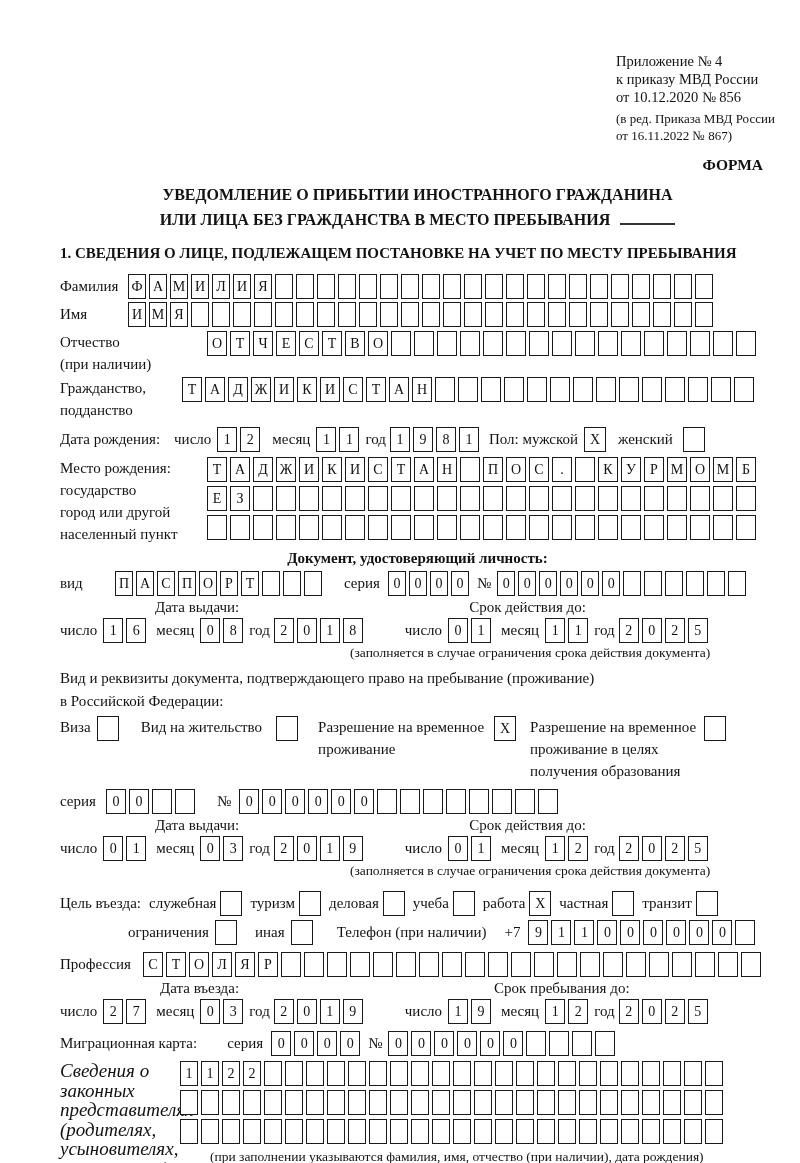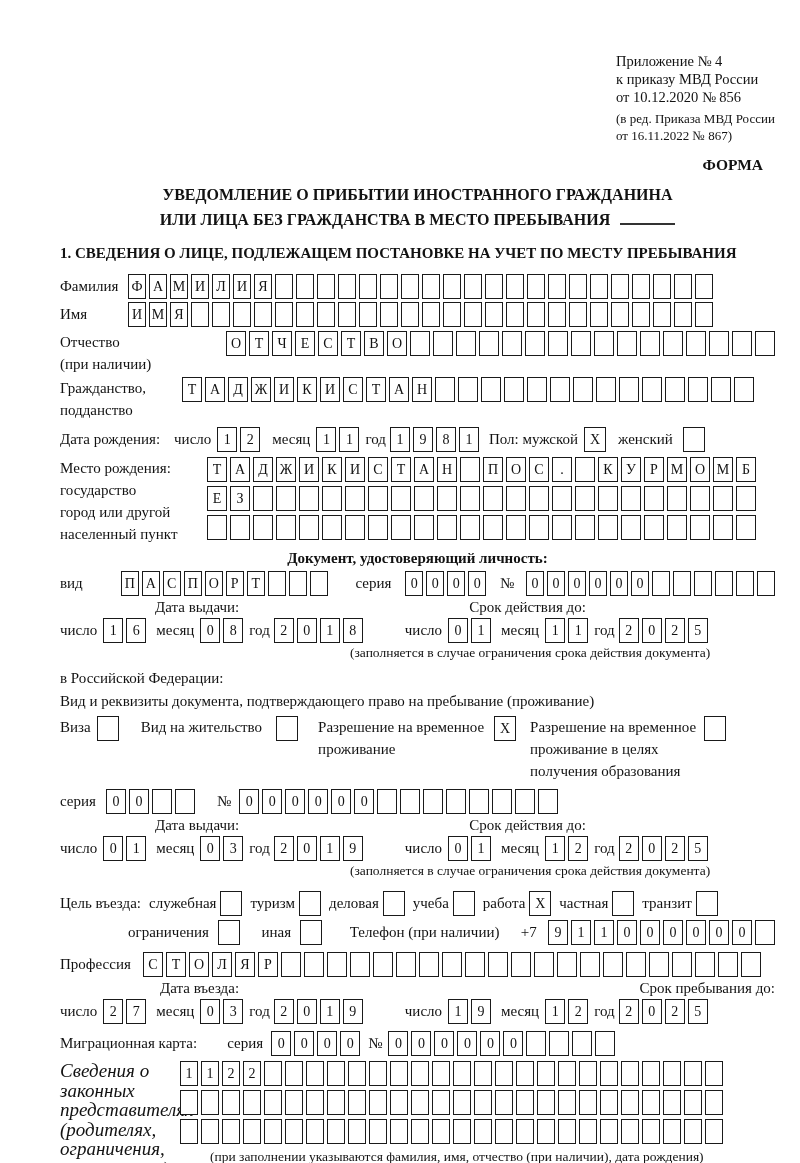--- a/index.html
+++ b/index.html
@@ -15,21 +15,21 @@
   .frow{display:flex;align-items:flex-start;}
   .vcenter{align-items:center;}
   .lab{font-size:15px;flex:none;}
   .boxes{display:flex;gap:3px;flex:none;}
   .cbox{box-sizing:border-box;width:20px;height:25px;border:1.7px solid #1a1a1a;background:#fff;
         display:flex;align-items:center;justify-content:center;font-size:14px;flex:none;}
   .compact .cbox{width:18px;}
   .single .cbox{width:22px;}
   .lh25{line-height:25px;}
   .w68{width:68px;} .w83{width:83px;} .w122{width:122px;} .w147{width:147px;} .w120{width:120px;} .w55{width:55px;}
-  .mt2{margin-top:2px;} .mt3{margin-top:3px;} .mt4{margin-top:4px;justify-content:space-between;} .mt5{margin-top:5px;}
+  .mt2{margin-top:2px;} .mt3{margin-top:3px;} .mt4{margin-top:4px;} .mt5{margin-top:5px;}
   .mt6{margin-top:6px;} .mt7{margin-top:7px;} .mt8{margin-top:12px;} .mt12{margin-top:12px;}
   .lab2 div{line-height:22px;font-size:15px;}
   .stack .boxes{margin-bottom:4px;}
   .center{text-align:center;}
   .bold{font-weight:bold;}
   .headers{display:flex;font-size:15px;margin-top:3px;}
   .note{font-size:13.5px;margin-top:2px;margin-left:290px;}
   .intro{margin-top:6px;font-size:15px;line-height:23px;}
   .opt{display:flex;align-items:flex-start;}
   .opt-text{font-size:15px;line-height:22px;text-align:left;}
@@ -397,22 +397,22 @@
         <span class="cbox filled">2</span>
         <span class="cbox filled">0</span>
         <span class="cbox filled">2</span>
         <span class="cbox filled">5</span>
       </span>
   </div>
 
   <div class="note">(заполняется в случае ограничения срока действия документа)</div>
 
   <div class="intro">
+    <div>Вид и реквизиты документа, подтверждающего право на пребывание (проживание)</div>
     <div>в Российской Федерации:</div>
-    <div>Вид и реквизиты документа, подтверждающего право на пребывание (проживание)</div>
   </div>
 
   <div class="frow mt3">
     <div class="opt">
       <span class="opt-text mr6">Виза</span>
       <span class="boxes single">
           <span class="cbox"></span>
         </span>
     </div>
     <div class="opt ml22">
@@ -668,21 +668,21 @@
         <span class="cbox"></span>
       </span>
   </div>
 
   <div class="frow mt5">
     <div class="repr-lab w120">
       <div>Сведения о</div>
       <div>законных</div>
       <div>представителях</div>
       <div>(родителях,</div>
-      <div>ограничения,</div>
+      <div>усыновителях,</div>
       <div>попечителях)</div>
     </div>
     <div class="stack">
       <div class="boxes compact">
           <span class="cbox filled">1</span>
           <span class="cbox filled">1</span>
           <span class="cbox filled">2</span>
           <span class="cbox filled">2</span>
           <span class="cbox"></span>
           <span class="cbox"></span>

